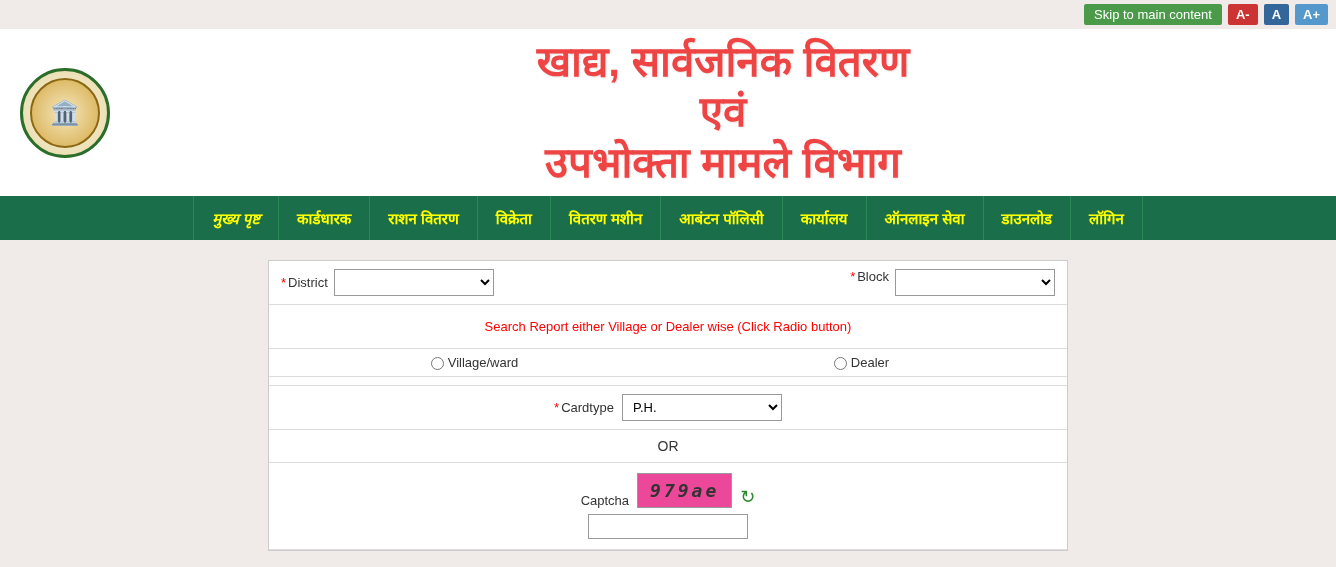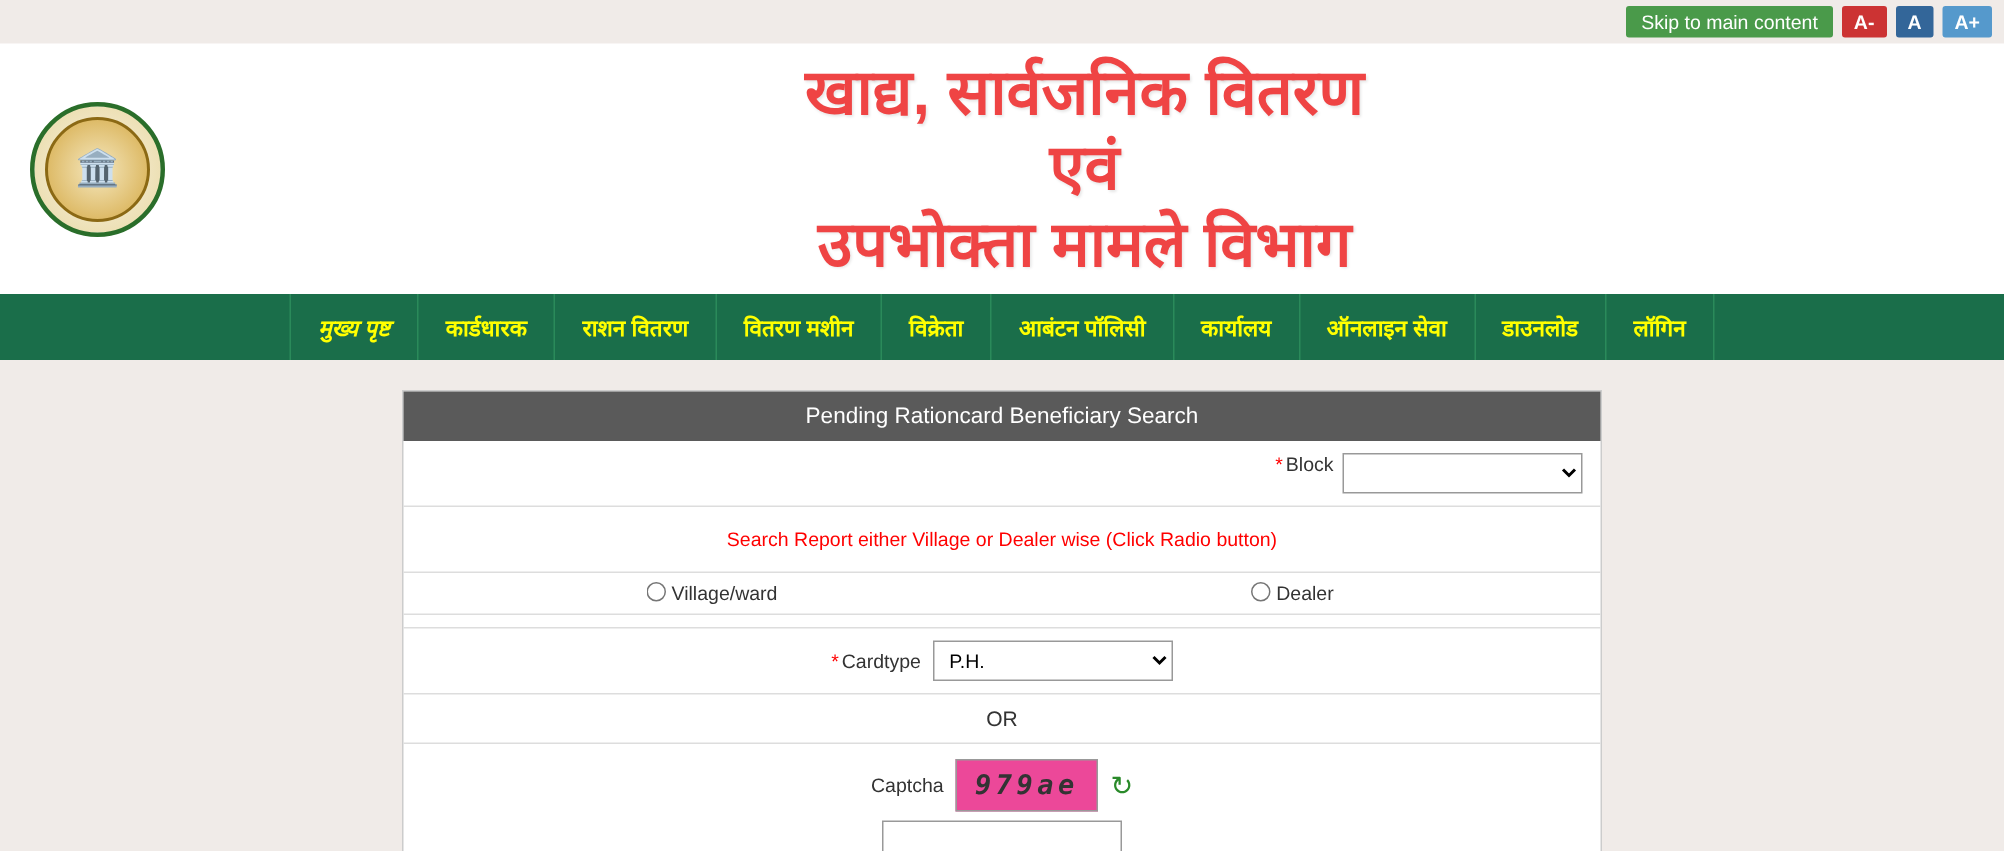--- a/index.html
+++ b/index.html
@@ -174,40 +174,40 @@
     .radio-row {
       display: flex;
       align-items: center;
       width: 100%;
       padding: 6px 12px;
       border-bottom: 1px solid #ddd;
     }
     .radio-group {
       flex: 1;
       display: flex;
-      align-items: flex-start;
+      align-items: flex-end;
       gap: 4px;
       justify-content: center;
     }
     .radio-label {
       font-size: 13px;
       color: #333;
     }
 
     .or-row {
       text-align: center;
       padding: 8px;
       font-size: 14px;
       font-weight: normal;
       color: #333;
       border-bottom: 1px solid #ddd;
     }
     .captcha-row {
       display: flex;
-      align-items: center;
+      align-items: flex-end;
       gap: 8px;
     }
     .captcha-label {
       font-size: 13px;
       color: #333;
     }
     .captcha-image {
       background: #ec4899;
       border: 1px solid #999;
       padding: 6px 12px;
@@ -261,35 +261,42 @@
       <span>एवं</span><br>
       <span>उपभोक्ता मामले विभाग</span>
     </div>
   </div>
 </div>
 
 <nav class="nav-bar">
   <div class="nav-item">मुख्य पृष्ट</div>
   <div class="nav-item">कार्डधारक</div>
   <div class="nav-item">राशन वितरण</div>
+  <div class="nav-item">विक्रेता</div>
   <div class="nav-item">वितरण मशीन</div>
-  <div class="nav-item">विक्रेता</div>
   <div class="nav-item">आबंटन पॉलिसी</div>
   <div class="nav-item">कार्यालय</div>
   <div class="nav-item">ऑनलाइन सेवा</div>
   <div class="nav-item">डाउनलोड</div>
   <div class="nav-item">लॉगिन</div>
 </nav>
 
 <div class="main-content">
   <div class="form-container">
 
-    <div class="form-header">Pending Rationcard Beneficiary Search</div>
 
     <div class="form-row">
+      <div class="field-group-left">
+        <span class="field-label">
+          <span class="required">*</span><span>District</span>
+        </span>
+        <select class="district-select">
+          <option value=""></option>
+        </select>
+      </div>
       <div class="field-group-right">
         <span class="field-label">
           <span class="required">*</span><span>Block</span>
         </span>
         <select class="block-select">
           <option value=""></option>
         </select>
       </div>
     </div>
 

